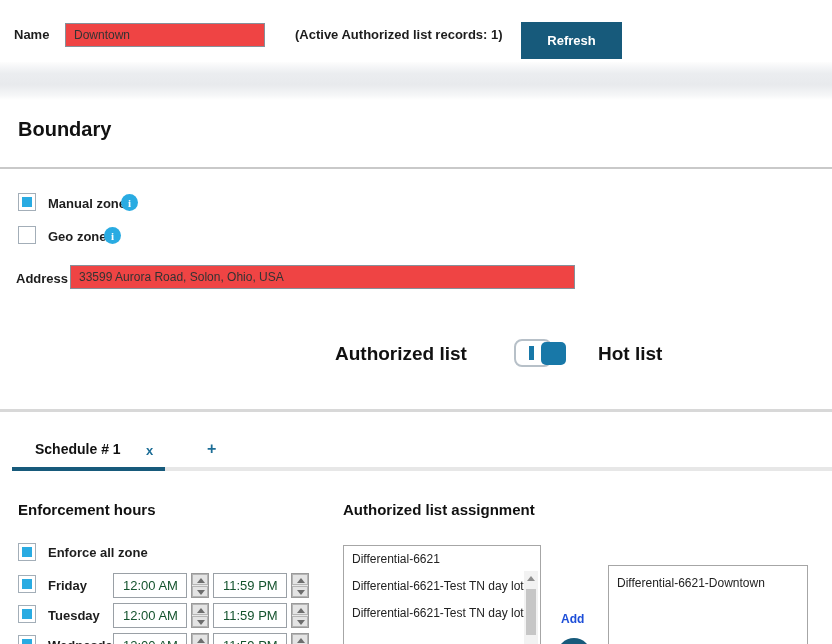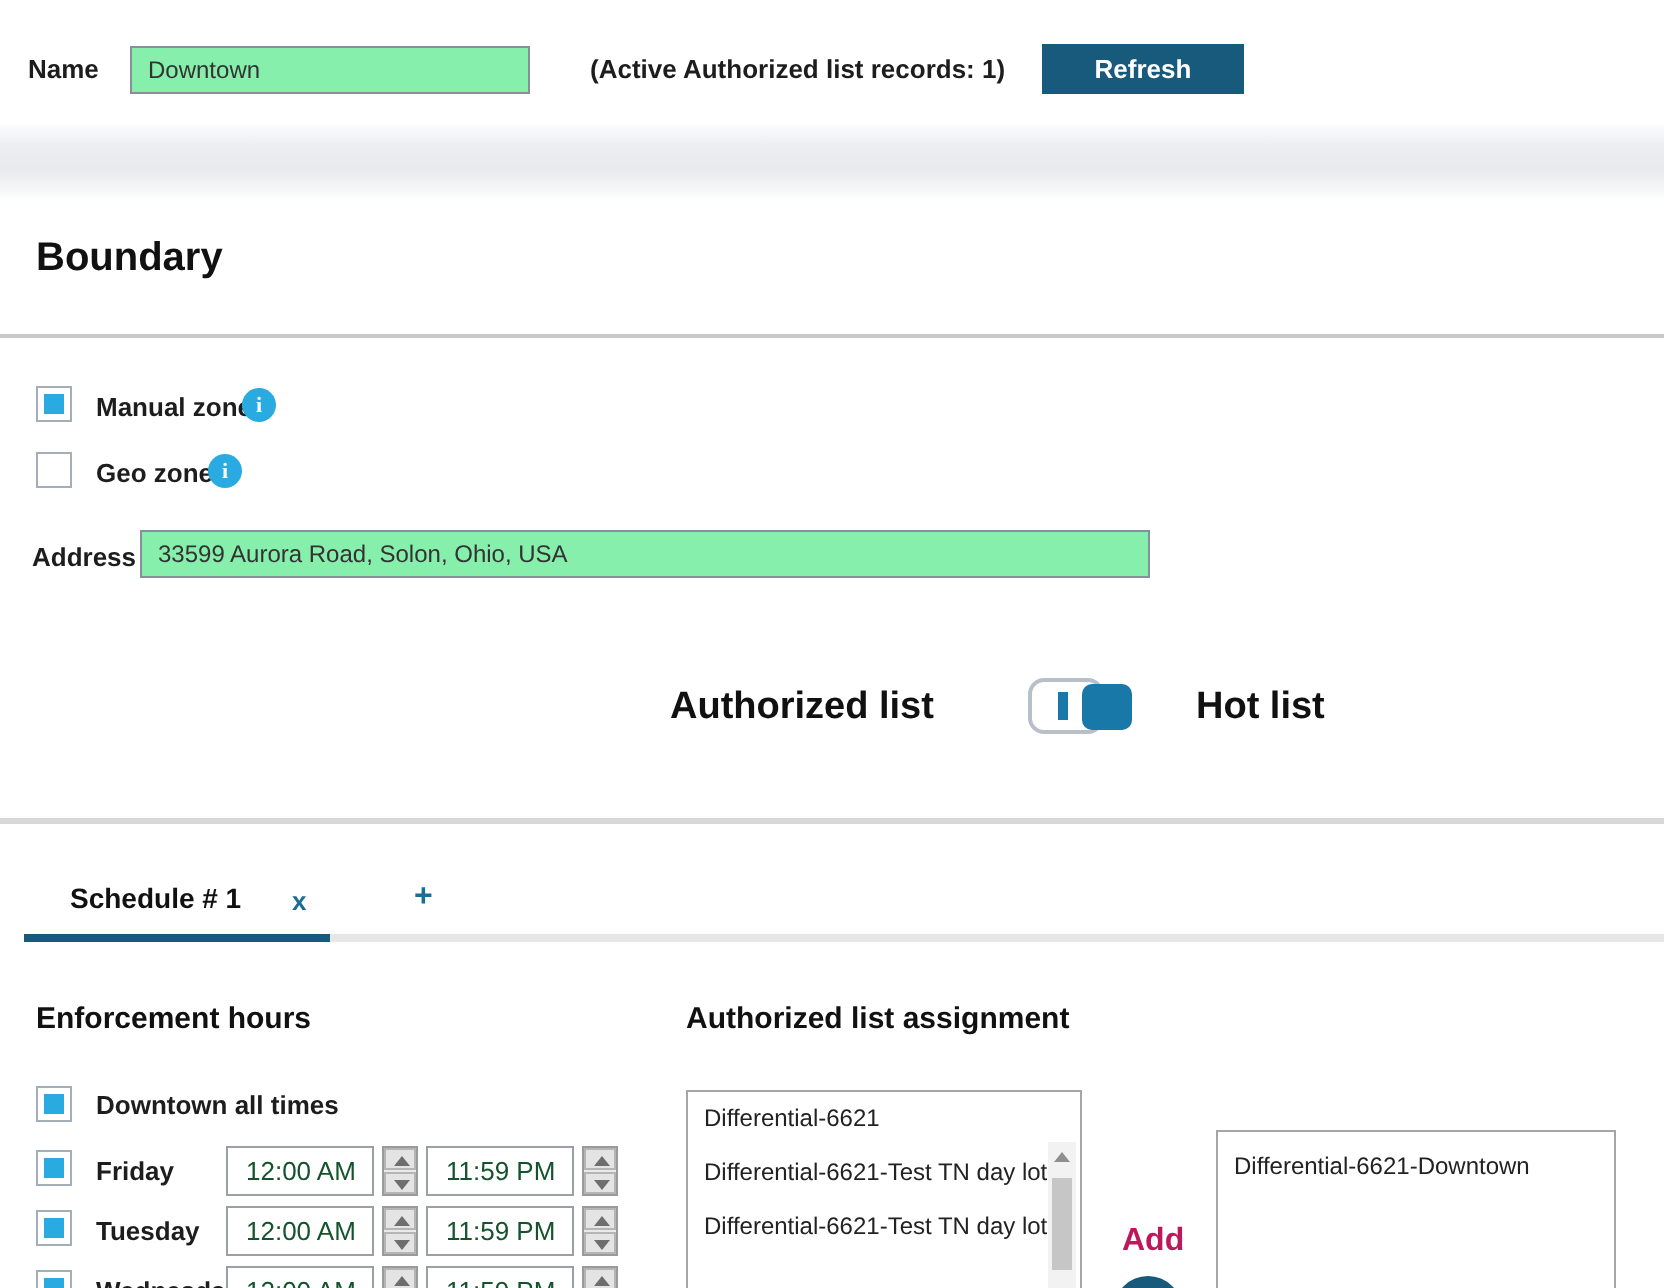--- a/index.html
+++ b/index.html
@@ -6,21 +6,21 @@
   html,body { width:832px; height:644px; }
   body {
     position:relative; overflow:hidden; background:#fff;
     font-family:"Liberation Sans", sans-serif; color:#1d1d1d;
   }
   .abs { position:absolute; }
 
   
   .lbl { font-weight:700; font-size:13px; color:#1d1d1d; }
   .txt-input {
-    border:1px solid #86909a; background:#86efac; font-family:"Liberation Sans", sans-serif;
+    border:1px solid #86909a; background:#ef4444; font-family:"Liberation Sans", sans-serif;
     font-size:12px; color:#333; padding:0 8px; outline:none;
   }
   .btn-primary {
     background:#175a7b; color:#fff; border:none; font-weight:700; font-size:13px;
     font-family:"Liberation Sans", sans-serif; cursor:pointer; text-align:center;
   }
 
   .gray-band {
     left:0; top:62px; width:832px; height:38px;
     background:linear-gradient(180deg,#fdfdfd 0%, #ebedf0 30%, #e8eaed 60%, #f6f7f8 88%, #ffffff 100%);
@@ -90,32 +90,32 @@
   }
   .search-input::placeholder { color:#9a9a9a; opacity:1; }
   .list-item { height:27px; line-height:27px; padding-left:8px; font-size:12px; color:#222; cursor:pointer; white-space:nowrap; }
 
   
   .vscroll { position:absolute; top:25px; right:2px; width:14px; bottom:0; background:#f2f2f2; }
   .vscroll .sbtn { position:absolute; top:0; left:0; width:14px; height:15px; background:#f2f2f2; cursor:pointer; }
   .vscroll .sbtn .tri-up { left:3px; top:5px; border-bottom-color:#8f8f8f; }
   .vscroll .thumb { position:absolute; left:2px; top:18px; width:10px; height:46px; background:#c6c6c6; cursor:grab; }
 
-  .add-label { font-size:16px; font-weight:700; color:#be185d; }
+  .add-label { font-size:12px; font-weight:700; color:#1d4ed8; }
   .add-circle {
     width:34px; height:34px; border-radius:50%; background:#175a7b; cursor:pointer;
   }
 </style>
 </head>
 <body>
 
 <span class="abs lbl" style="left:14px; top:27px;">Name</span>
 <input class="abs txt-input" style="left: 65px; top: 23px; width: 200px; height: 24px;" value="Downtown">
 <span class="abs lbl" style="left:295px; top:27px;">(Active Authorized list records: 1)</span>
-<button class="abs btn-primary" style="left:521px; top:22px; width:101px; height:25px;">Refresh</button>
+<button class="abs btn-primary" style="left:521px; top:22px; width:101px; height:37px;">Refresh</button>
 
 <div class="abs gray-band"></div>
 
 <div class="abs h1" style="left:18px; top:118px;">Boundary</div>
 <div class="abs divider1"></div>
 
 <div class="abs checkbox" style="left:18px; top:193px;">
   <span class="fill"></span>
 </div>
 <span class="abs lbl" style="left:48px; top:196px;">Manual zone</span>
@@ -142,21 +142,21 @@
 <span class="abs tab-close" style="left:146px; top:443px;">x</span>
 <span class="abs tab-add" style="left:207px; top:440px;">+</span>
 <div class="abs tab-underline-active"></div>
 <div class="abs tab-underline-rest"></div>
 
 <div class="abs h2" style="left:18px; top:501px;">Enforcement hours</div>
 
 <div class="abs checkbox" style="left:18px; top:543px;">
   <span class="fill"></span>
 </div>
-<span class="abs lbl" style="left:48px; top:545px;">Downtown all times</span>
+<span class="abs lbl" style="left:48px; top:545px;">Enforce all zone</span>
 
 <div id="day-rows">
     <div class="abs day-row" style="top: 573px;">
     <div class="checkbox">
       <span class="fill"></span>
     </div>
     <span class="day-label">Friday</span>
     <input class="time-input" style="left: 113px;" value="12:00 AM">
     <div class="spinner" style="left:191px;">
       <span class="spin-btn up">

